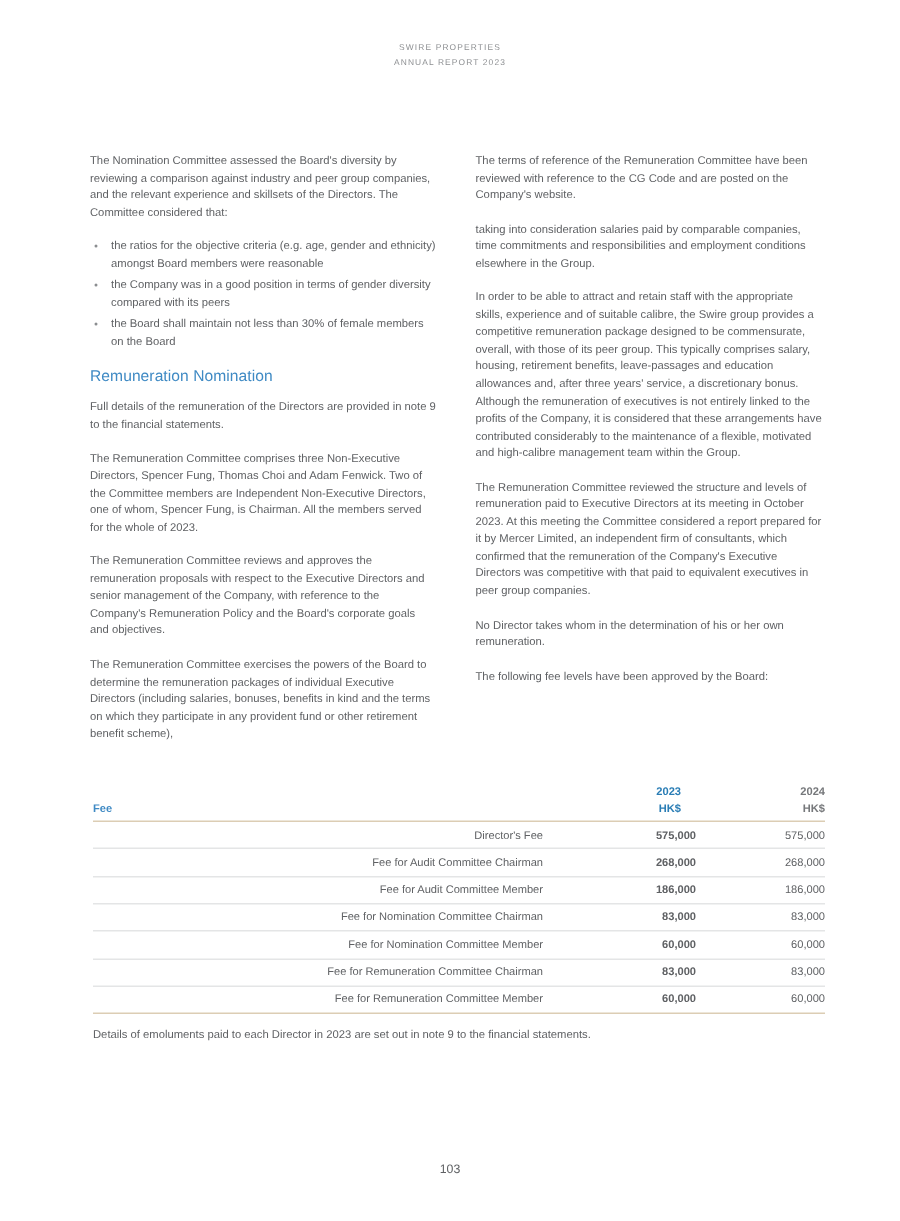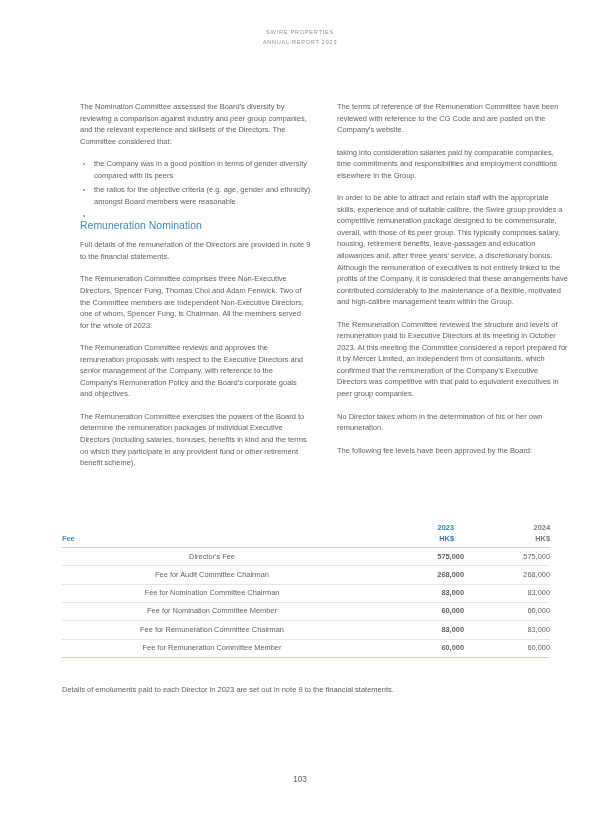--- a/index.html
+++ b/index.html
@@ -37,21 +37,21 @@
     letter-spacing: 0.75px;
     color: #8d8f92;
     text-transform: uppercase;
   }
   .run-head div { white-space: nowrap; }
 
   
   .cols {
     position: absolute;
     top: 101px;
-    left: 80px;
+    left: 60px;
     width: 488px;
     display: flex;
     gap: 26px;
     align-items: flex-start;
   }
   .col {
     width: 231px;
   }
 
   p.para {
@@ -140,21 +140,21 @@
   table.fee tbody td {
     font-size: 7.4px;
     line-height: 10.6px;
     padding: 3.35px 0;
     color: #5f6164;
     border-bottom: 0.6px solid #e4e5e6;
   }
   table.fee tbody tr:last-child td {
     border-bottom: 1.6px solid #dccdb4;
   }
-  td.t-label { text-align: center; }
+  td.t-label { text-align: right; }
   td.t-2023 {
     text-align: right;
     font-weight: bold;
     color: #2a7db5;
     padding-right: 10px;
   }
   td.t-2024 {
     text-align: right;
     color: #6e7073;
   }
@@ -190,30 +190,31 @@
     <div>SWIRE PROPERTIES</div>
     <div>ANNUAL REPORT 2023</div>
   </div>
 
   <div class="cols">
 
     <div class="col">
       <p class="para">The Nomination Committee assessed the Board's diversity by reviewing a comparison against industry and peer group companies, and the relevant experience and skillsets of the Directors. The Committee considered that:</p>
 
       <ul class="bullets">
+        <li>
+          <span class="dot"></span>
+          <span>the ratios for the objective criteria (e.g. age, gender and ethnicity) amongst Board members were reasonable</span>
+        </li>
         <li>
           <span class="dot"></span>
           <span>the Company was in a good position in terms of gender diversity compared with its peers</span>
         </li>
         <li>
           <span class="dot"></span>
-          <span>the ratios for the objective criteria (e.g. age, gender and ethnicity) amongst Board members were reasonable</span>
-        </li>
-        <li>
-          <span class="dot"></span>
+          <span>the Board shall maintain not less than 30% of female members on the Board</span>
         </li>
       </ul>
 
       <h2 class="sect">Remuneration Nomination</h2>
 
       <p class="para">Full details of the remuneration of the Directors are provided in note 9 to the financial statements.</p>
       <p class="para">The Remuneration Committee comprises three Non-Executive Directors, Spencer Fung, Thomas Choi and Adam Fenwick. Two of the Committee members are Independent Non-Executive Directors, one of whom, Spencer Fung, is Chairman. All the members served for the whole of 2023.</p>
       <p class="para">The Remuneration Committee reviews and approves the remuneration proposals with respect to the Executive Directors and senior management of the Company, with reference to the Company's Remuneration Policy and the Board's corporate goals and objectives.</p>
       <p class="para">The Remuneration Committee exercises the powers of the Board to determine the remuneration packages of individual Executive Directors (including salaries, bonuses, benefits in kind and the terms on which they participate in any provident fund or other retirement benefit scheme),</p>
     </div>
@@ -253,20 +254,25 @@
           <td class="t-label">Director's Fee</td>
           <td class="t-2023">575,000</td>
           <td class="t-2024">575,000</td>
         </tr>
         <tr>
           <td class="t-label">Fee for Audit Committee Chairman</td>
           <td class="t-2023">268,000</td>
           <td class="t-2024">268,000</td>
         </tr>
         <tr>
+          <td class="t-label">Fee for Audit Committee Member</td>
+          <td class="t-2023">186,000</td>
+          <td class="t-2024">186,000</td>
+        </tr>
+        <tr>
           <td class="t-label">Fee for Nomination Committee Chairman</td>
           <td class="t-2023">83,000</td>
           <td class="t-2024">83,000</td>
         </tr>
         <tr>
           <td class="t-label">Fee for Nomination Committee Member</td>
           <td class="t-2023">60,000</td>
           <td class="t-2024">60,000</td>
         </tr>
         <tr>

